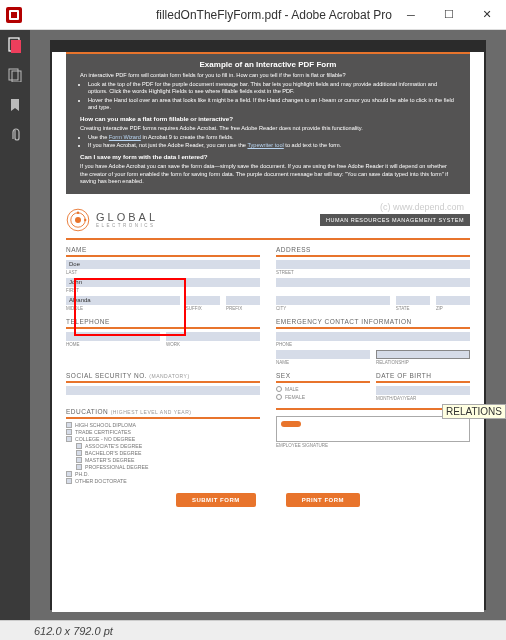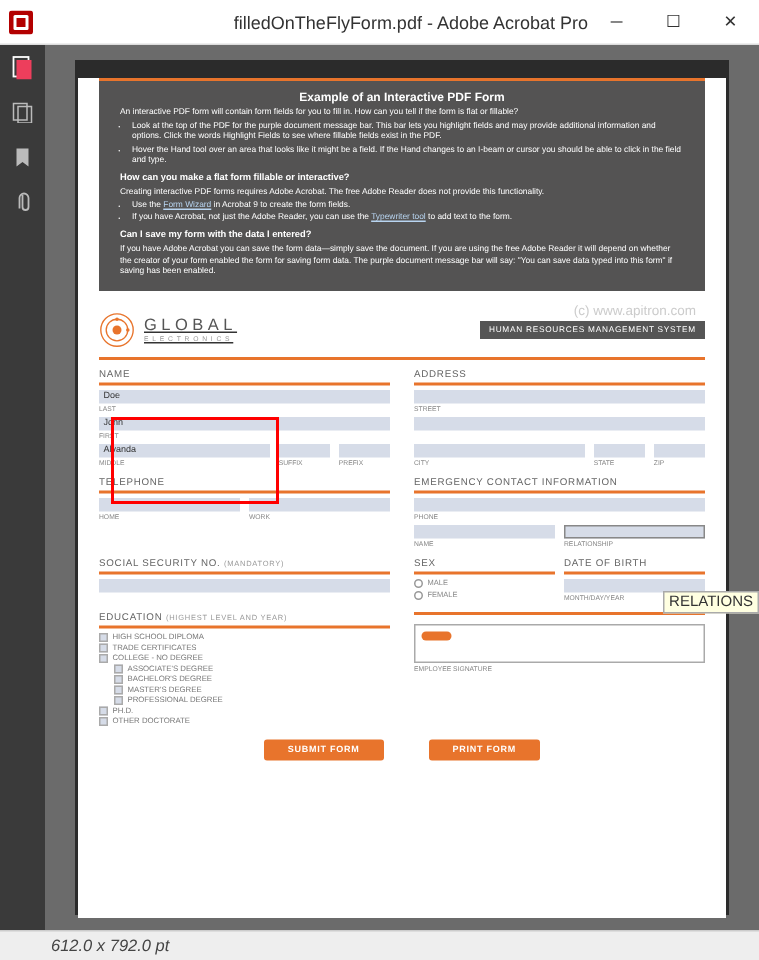--- a/index.html
+++ b/index.html
@@ -25,21 +25,21 @@
 .header-text { font-size: 5.6px; line-height: 1.35; }
 .header-q { font-weight: bold; margin: 3px 0 2px; font-size: 6.2px; }
 .header-text ul { padding-left: 8px; margin: 1px 0; }
 .header-text li { margin-bottom: 1px; }
 .header-text a { color: #b8d4f0; text-decoration: underline; }
 
 .watermark { position: absolute; right: 20px; top: 150px; color: #ccc; font-size: 9px; }
 
 .logo-row { display: flex; align-items: center; margin: 14px 14px 6px; gap: 6px; }
 .logo-circ { width: 24px; height: 24px; }
-.logo-txt { flex: 1; text-decoration: underline; }
+.logo-txt { flex: 1; }
 .brand-main { font-size: 11px; letter-spacing: 3px; color: #555; font-weight: 300; }
 .brand-sub { font-size: 4.5px; letter-spacing: 2.5px; color: #999; }
 .hr-tag { background: #555; color: #fff; font-size: 5.5px; padding: 3px 6px; letter-spacing: 0.5px; }
 
 .orange-rule { height: 2px; background: #e8742c; margin: 6px 14px 0; }
 
 .form-grid { display: flex; margin: 6px 14px 0; gap: 16px; }
 .col { flex: 1; }
 .sect-hd { font-size: 6.5px; color: #666; letter-spacing: 0.5px; border-bottom: 2px solid #e8742c; padding-bottom: 2px; margin-bottom: 3px; }
 .sect-hd .note { font-size: 5px; color: #999; }
@@ -61,21 +61,21 @@
 
 .sig-box { border: 0.5px solid #aaa; height: 26px; margin-top: 6px; position: relative; }
 .sig-mark { position: absolute; left: 4px; top: 4px; width: 20px; height: 6px; background: #e8742c; border-radius: 3px; }
 .sig-lbl { font-size: 4.5px; color: #888; margin-top: 1px; }
 
 .btn-row { display: flex; justify-content: center; gap: 30px; margin-top: 8px; }
 .btn { background: #e8742c; color: #fff; font-size: 6px; font-weight: bold; padding: 4px 16px; border-radius: 2px; letter-spacing: 0.5px; cursor: pointer; }
 
 .statusbar { height: 20px; background: #eee; display: flex; align-items: center; font-size: 11px; color: #444; padding-left: 34px; border-top: 1px solid #ccc; font-style: italic; }
 
-.tooltip { position: absolute; right: 0; top: 364px; background: #ffffe1; border: 1px solid #aaa; font-size: 10px; padding: 1px 3px; color: #333; }
+.tooltip { position: absolute; right: 0; top: 374px; background: #ffffe1; border: 1px solid #aaa; font-size: 10px; padding: 1px 3px; color: #333; }
 </style>
 </head>
 <body>
 
 <div class="titlebar">
   <span class="titlebar-icon">
     <svg viewBox="0 0 16 16">
         <rect width="16" height="16" fill="#b30000" rx="2"></rect>
         <rect x="3" y="3" width="10" height="10" fill="#fff" rx="1"></rect>
         <rect x="5" y="5" width="6" height="6" fill="#b30000"></rect>
@@ -132,21 +132,21 @@
           <ul>
             <li><span>Use the </span><a>Form Wizard</a><span> in Acrobat 9 to create the form fields.</span></li>
             <li><span>If you have Acrobat, not just the Adobe Reader, you can use the </span><a>Typewriter tool</a><span> to add text to the form.</span></li>
           </ul>
           <div class="header-q">Can I save my form with the data I entered?</div>
 
           <div>If you have Adobe Acrobat you can save the form data—simply save the document. If you are using the free Adobe Reader it will depend on whether the creator of your form enabled the form for saving form data. The purple document message bar will say: "You can save data typed into this form" if saving has been enabled.</div>
         </div>
       </div>
 
-      <div class="watermark">(c) www.apitron.com</div>
+      <div class="watermark">(c) www.depend.com</div>
 
       <div class="logo-row">
         <svg class="logo-circ" viewBox="0 0 40 40">
               <circle cx="20" cy="20" r="18" fill="none" stroke="#e8742c" stroke-width="1.5"></circle>
               <circle cx="20" cy="20" r="12" fill="none" stroke="#e8742c" stroke-width="1.5"></circle>
               <circle cx="20" cy="20" r="5" fill="#e8742c"></circle>
               <circle cx="20" cy="8" r="2" fill="#e8742c"></circle>
               <circle cx="32" cy="20" r="2" fill="#e8742c"></circle>
             </svg>
         <div class="logo-txt">

